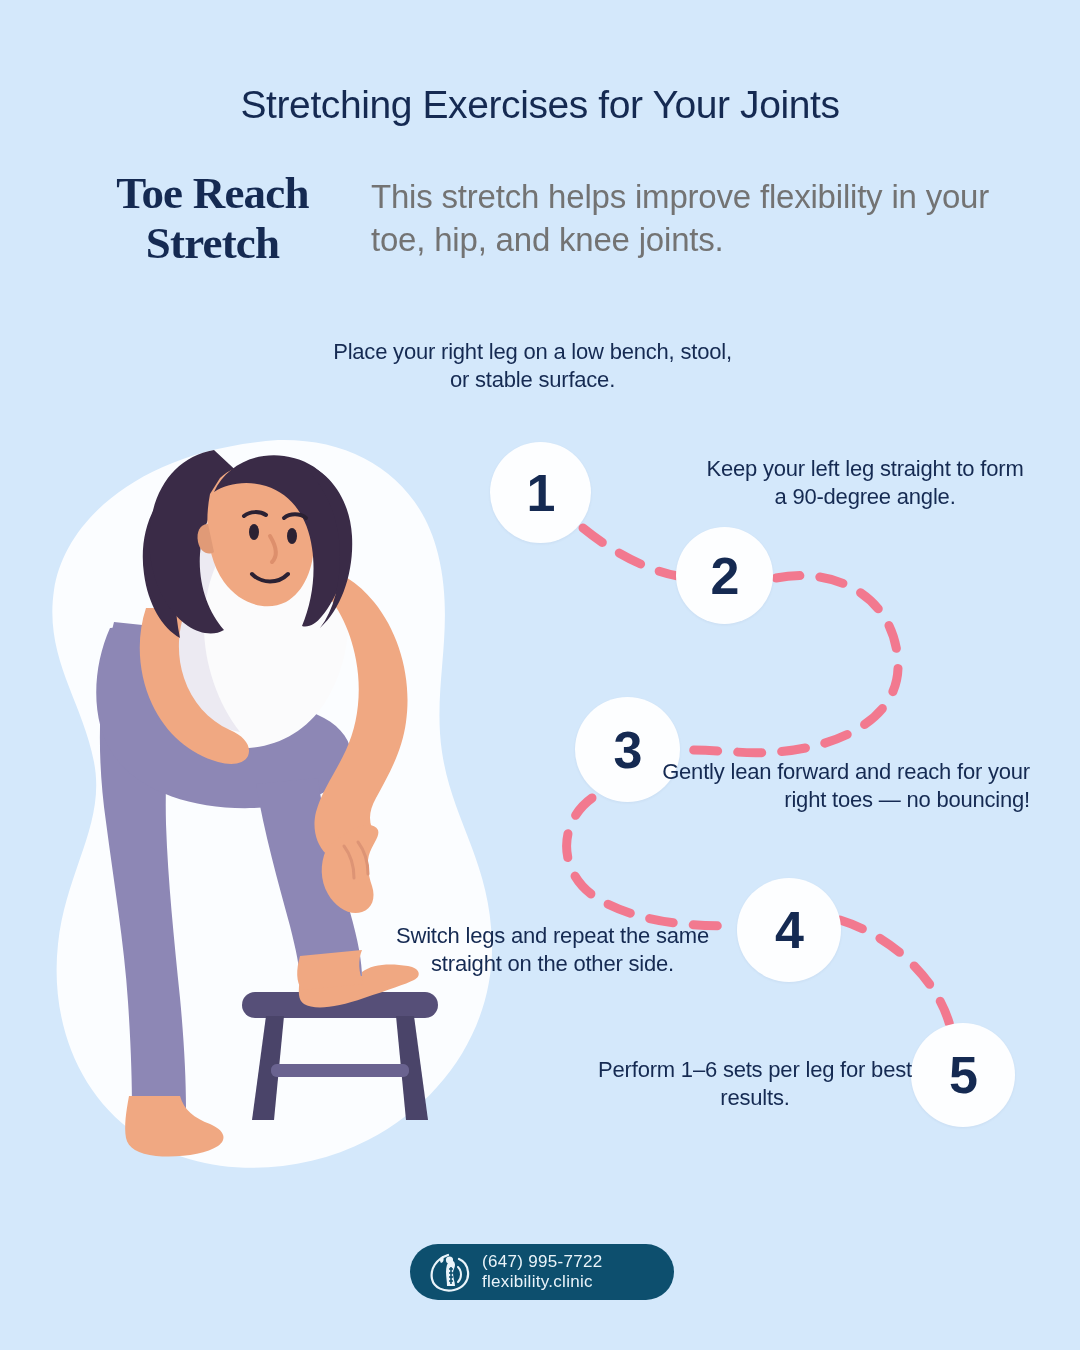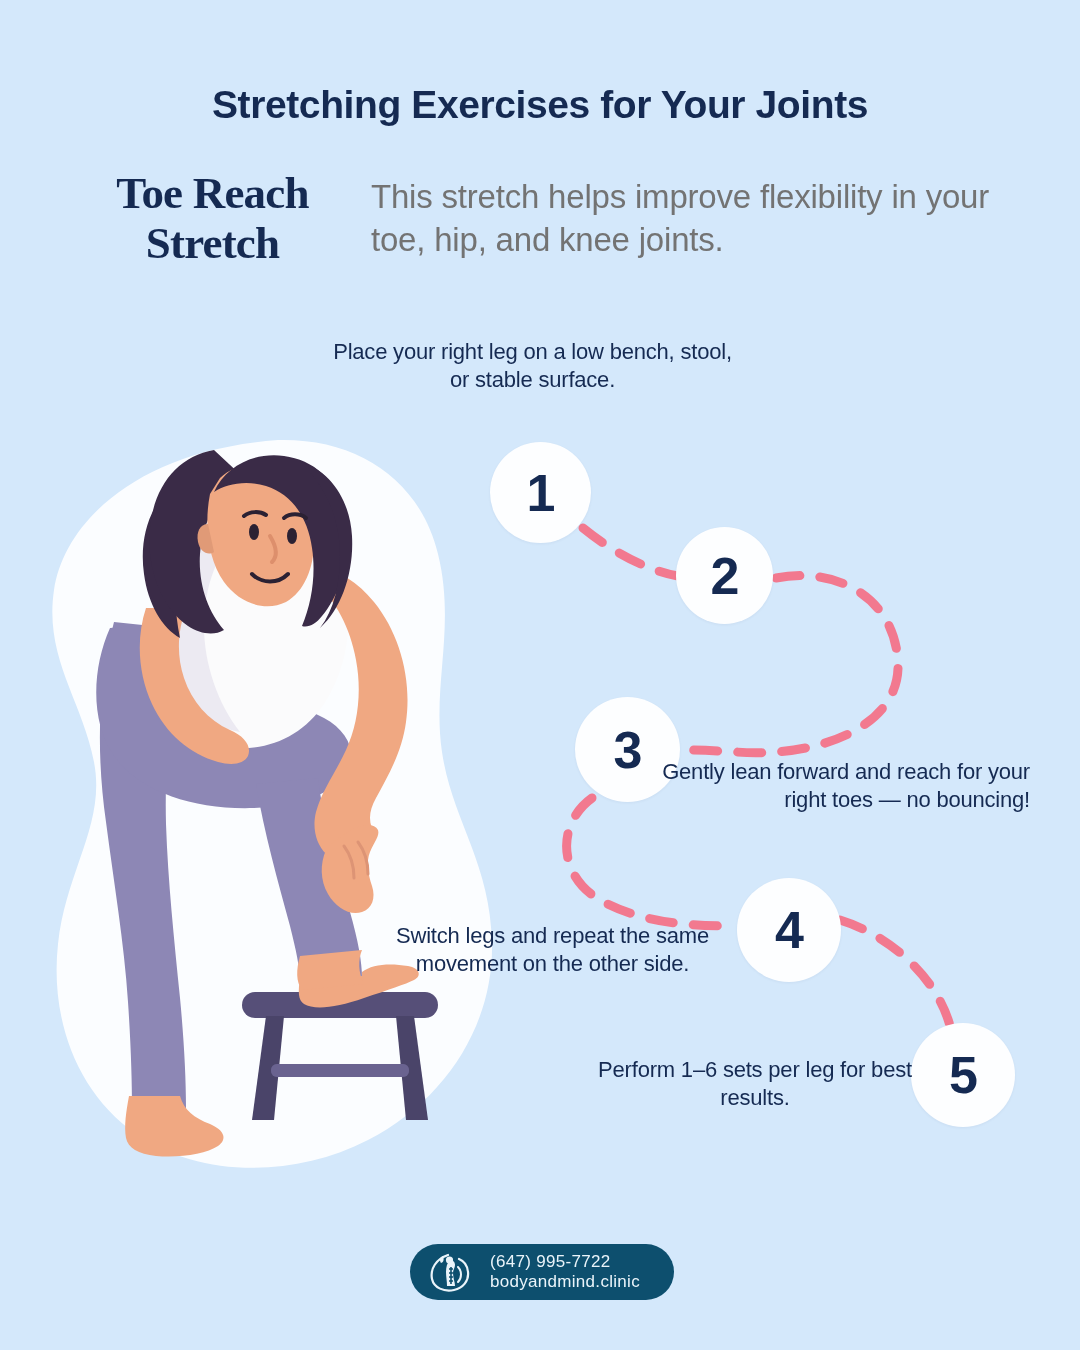--- a/index.html
+++ b/index.html
@@ -18,21 +18,21 @@
   }
 
   
   .hdr-title {
     position: absolute;
     top: 84px;
     left: 0;
     width: 1080px;
     text-align: center;
     font-size: 39px;
-    font-weight: 700;
+    font-weight: 400;
     letter-spacing: -0.4px;
     color: #152a52;
     line-height: 1.1;
   }
   .ex-name {
     position: absolute;
     top: 168px;
     left: 50px;
     width: 325px;
     text-align: center;
@@ -117,21 +117,20 @@
     left: 410px;
     top: 1244px;
     width: 264px;
     height: 56px;
     background: #0d4f6e;
     border-radius: 28px;
     display: flex;
     align-items: center;
     padding-left: 18px;
     box-sizing: border-box;
-    gap: 8px;
   }
   .badge-logo { width: 44px; height: 42px; flex: 0 0 auto; }
   .badge-text {
     margin-left: 10px;
     color: #eaf4fa;
     line-height: 1.18;
   }
   .badge-phone { font-size: 17px; letter-spacing: 0.3px; }
   .badge-site  { font-size: 17px; letter-spacing: 0.3px; }
 </style>
@@ -349,22 +348,23 @@
     <span class="step-num">3</span>
   </div>
   <div class="step-circle c4">
     <span class="step-num">4</span>
   </div>
   <div class="step-circle c5">
     <span class="step-num">5</span>
   </div>
 
   <div class="step-text t1">Place your right leg on a low bench, stool, or stable surface.</div>
+  <div class="step-text t2">Keep your left leg straight to form a 90-degree angle.</div>
   <div class="step-text t3">Gently lean forward and reach for your right toes — no bouncing!</div>
-  <div class="step-text t4">Switch legs and repeat the same movement on the other side.</div>
+  <div class="step-text t4">Switch legs and repeat the same straight on the other side.</div>
   <div class="step-text t5">Perform 1–6 sets per leg for best results.</div>
 
   <div class="footer-badge">
     <svg class="badge-logo" viewBox="0 0 44 42" xmlns="http://www.w3.org/2000/svg">
 
       <path d="M20 4 C 8 8, 2 18, 4 28 C 6 37, 16 41, 26 39 C 35 37, 41 30, 40 21" stroke="#eaf4fa" stroke-width="2.2" fill="none" stroke-linecap="round"></path>
       <path d="M40 21 C 39.5 15, 36 10, 31 8" stroke="#eaf4fa" stroke-width="2.2" fill="none" stroke-linecap="round"></path>
 
       <path d="M22 9 C 25 9, 27 11, 27 14 C 27 17, 25 19, 25 22
                C 25 27, 27 31, 27 35 L 19 35 C 19 30, 18 26, 18 21
@@ -374,17 +374,17 @@
 
       <path d="M23 16 L 23 33" stroke="#0d4f6e" stroke-width="1.6" fill="none"></path>
       <path d="M21 18 L 25 18 M21 22 L 25 22 M21 26 L 25 26 M21 30 L 25 30" stroke="#0d4f6e" stroke-width="1.4"></path>
 
       <path d="M13 12 C 11 9, 12 6, 15 5 C 16 8, 16 11, 13 12 Z" fill="#eaf4fa"></path>
 
       <path d="M30 16 C 34 20, 34 27, 30 31" stroke="#eaf4fa" stroke-width="2" fill="none" stroke-linecap="round"></path>
     </svg>
     <div class="badge-text">
       <div class="badge-phone">(647) 995-7722</div>
-      <div class="badge-site">bodyandmind.clinic</div>
+      <div class="badge-site">flexibility.clinic</div>
     </div>
   </div>
 
 </div>
 
 </body></html>

